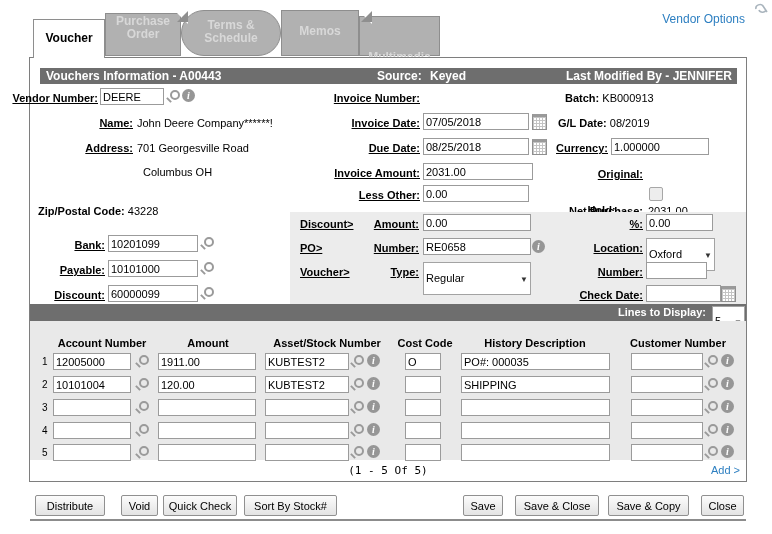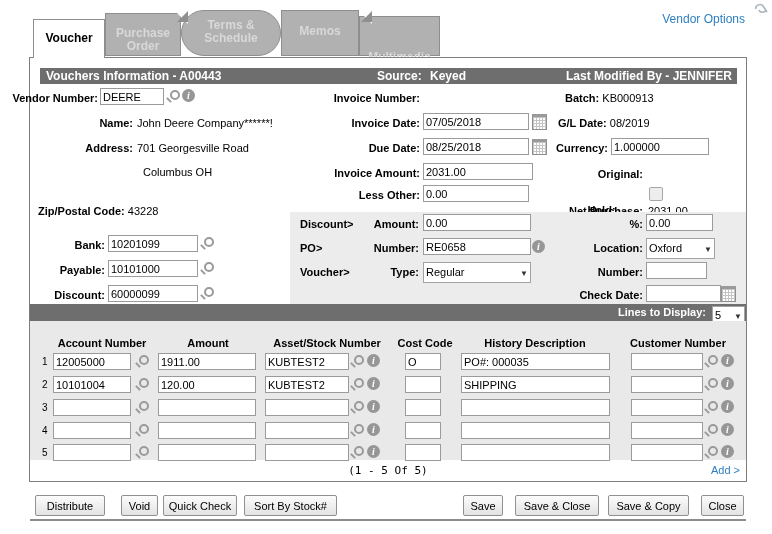--- a/index.html
+++ b/index.html
@@ -1,26 +1,26 @@
 <!DOCTYPE html>
 <html><head>
 <meta charset="utf-8">
 <style>
   html,body{margin:0;padding:0;background:#fff;}
   #app{position:relative;width:772px;height:534px;overflow:hidden;
        font-family:"Liberation Sans",sans-serif;font-size:11px;color:#000;background:#fff;}
   .abs{position:absolute;}
-  .lbl{position:absolute;font-weight:bold;white-space:nowrap;}
+  .lbl{position:absolute;font-weight:bold;white-space:nowrap;text-decoration:underline;}
   .r{text-align:right;}
   .val{position:absolute;white-space:nowrap;}
   .inp{position:absolute;border:1px solid #9b9b9b;background:#fff;height:15px;
        font-family:"Liberation Sans",sans-serif;font-size:11px;padding:0 2px;box-sizing:content-box;}
   .inp.focus{border:2px solid #5b9bd5;}
   .sel{position:absolute;border:1px solid #a3a3a3;background:#fff;height:15px;line-height:15px;
-       padding:2px 2px;display:flex;justify-content:space-between;align-items:center;cursor:default;}
+       padding:8px 2px;display:flex;justify-content:space-between;align-items:center;cursor:default;}
   .sel .car::before{content:"▼";font-size:8px;color:#333;}
   
   .mag{position:absolute;width:15px;height:15px;}
   .mag::before{content:"";position:absolute;left:4px;top:1px;width:6px;height:6px;
        border:2px solid #9a9a9a;border-radius:50%;}
   .mag::after{content:"";position:absolute;left:0px;top:10px;width:6px;height:2px;
        background:#9a9a9a;transform:rotate(45deg);}
   
   .info{position:absolute;width:13px;height:13px;border-radius:50%;background:#969696;
        color:#fff;font:bold 10px "Liberation Serif",serif;text-align:center;line-height:13px;}
@@ -68,21 +68,21 @@
 <div id="app">
 
   <div class="abs link" style="left:600px;top:12px;width:145px;text-align:right;font-size:12px;">Vendor Options</div>
   <svg class="abs" style="left:753px;top:0px;" width="19" height="16" viewBox="0 0 19 16">
     <path d="M3 9 C2 5, 8 3, 10 6 L14 12 M6 10 C7 13, 12 13, 13 10" stroke="#a9b4bd" stroke-width="1.6" fill="none"></path>
   </svg>
 
   <div class="tab active" style="left:33px;top:19px;width:72px;height:39px;padding-top:12px;box-sizing:border-box;z-index:3;">
     <span>Voucher</span>
   </div>
-  <div class="tab" style="left:105px;top:13px;width:76px;height:43px;padding-top:13px;">
+  <div class="tab" style="left:105px;top:13px;width:76px;height:43px;padding-top:1px;">
     <span style="display:inline-block;width:60px;">Purchase Order</span>
   </div>
   <div class="tab" style="left:181px;top:10px;width:100px;height:46px;padding-top:8px;border-radius:23px;">
     <span style="display:inline-block;width:64px;">Terms &amp; Schedule</span>
   </div>
   <div class="tab" style="left:281px;top:10px;width:78px;height:46px;padding-top:14px;">
     <span>Memos</span>
   </div>
   <div class="tab" style="left:359px;top:16px;width:81px;height:40px;padding-top:34px;box-sizing:border-box;">
     <span>Multimedia</span>

